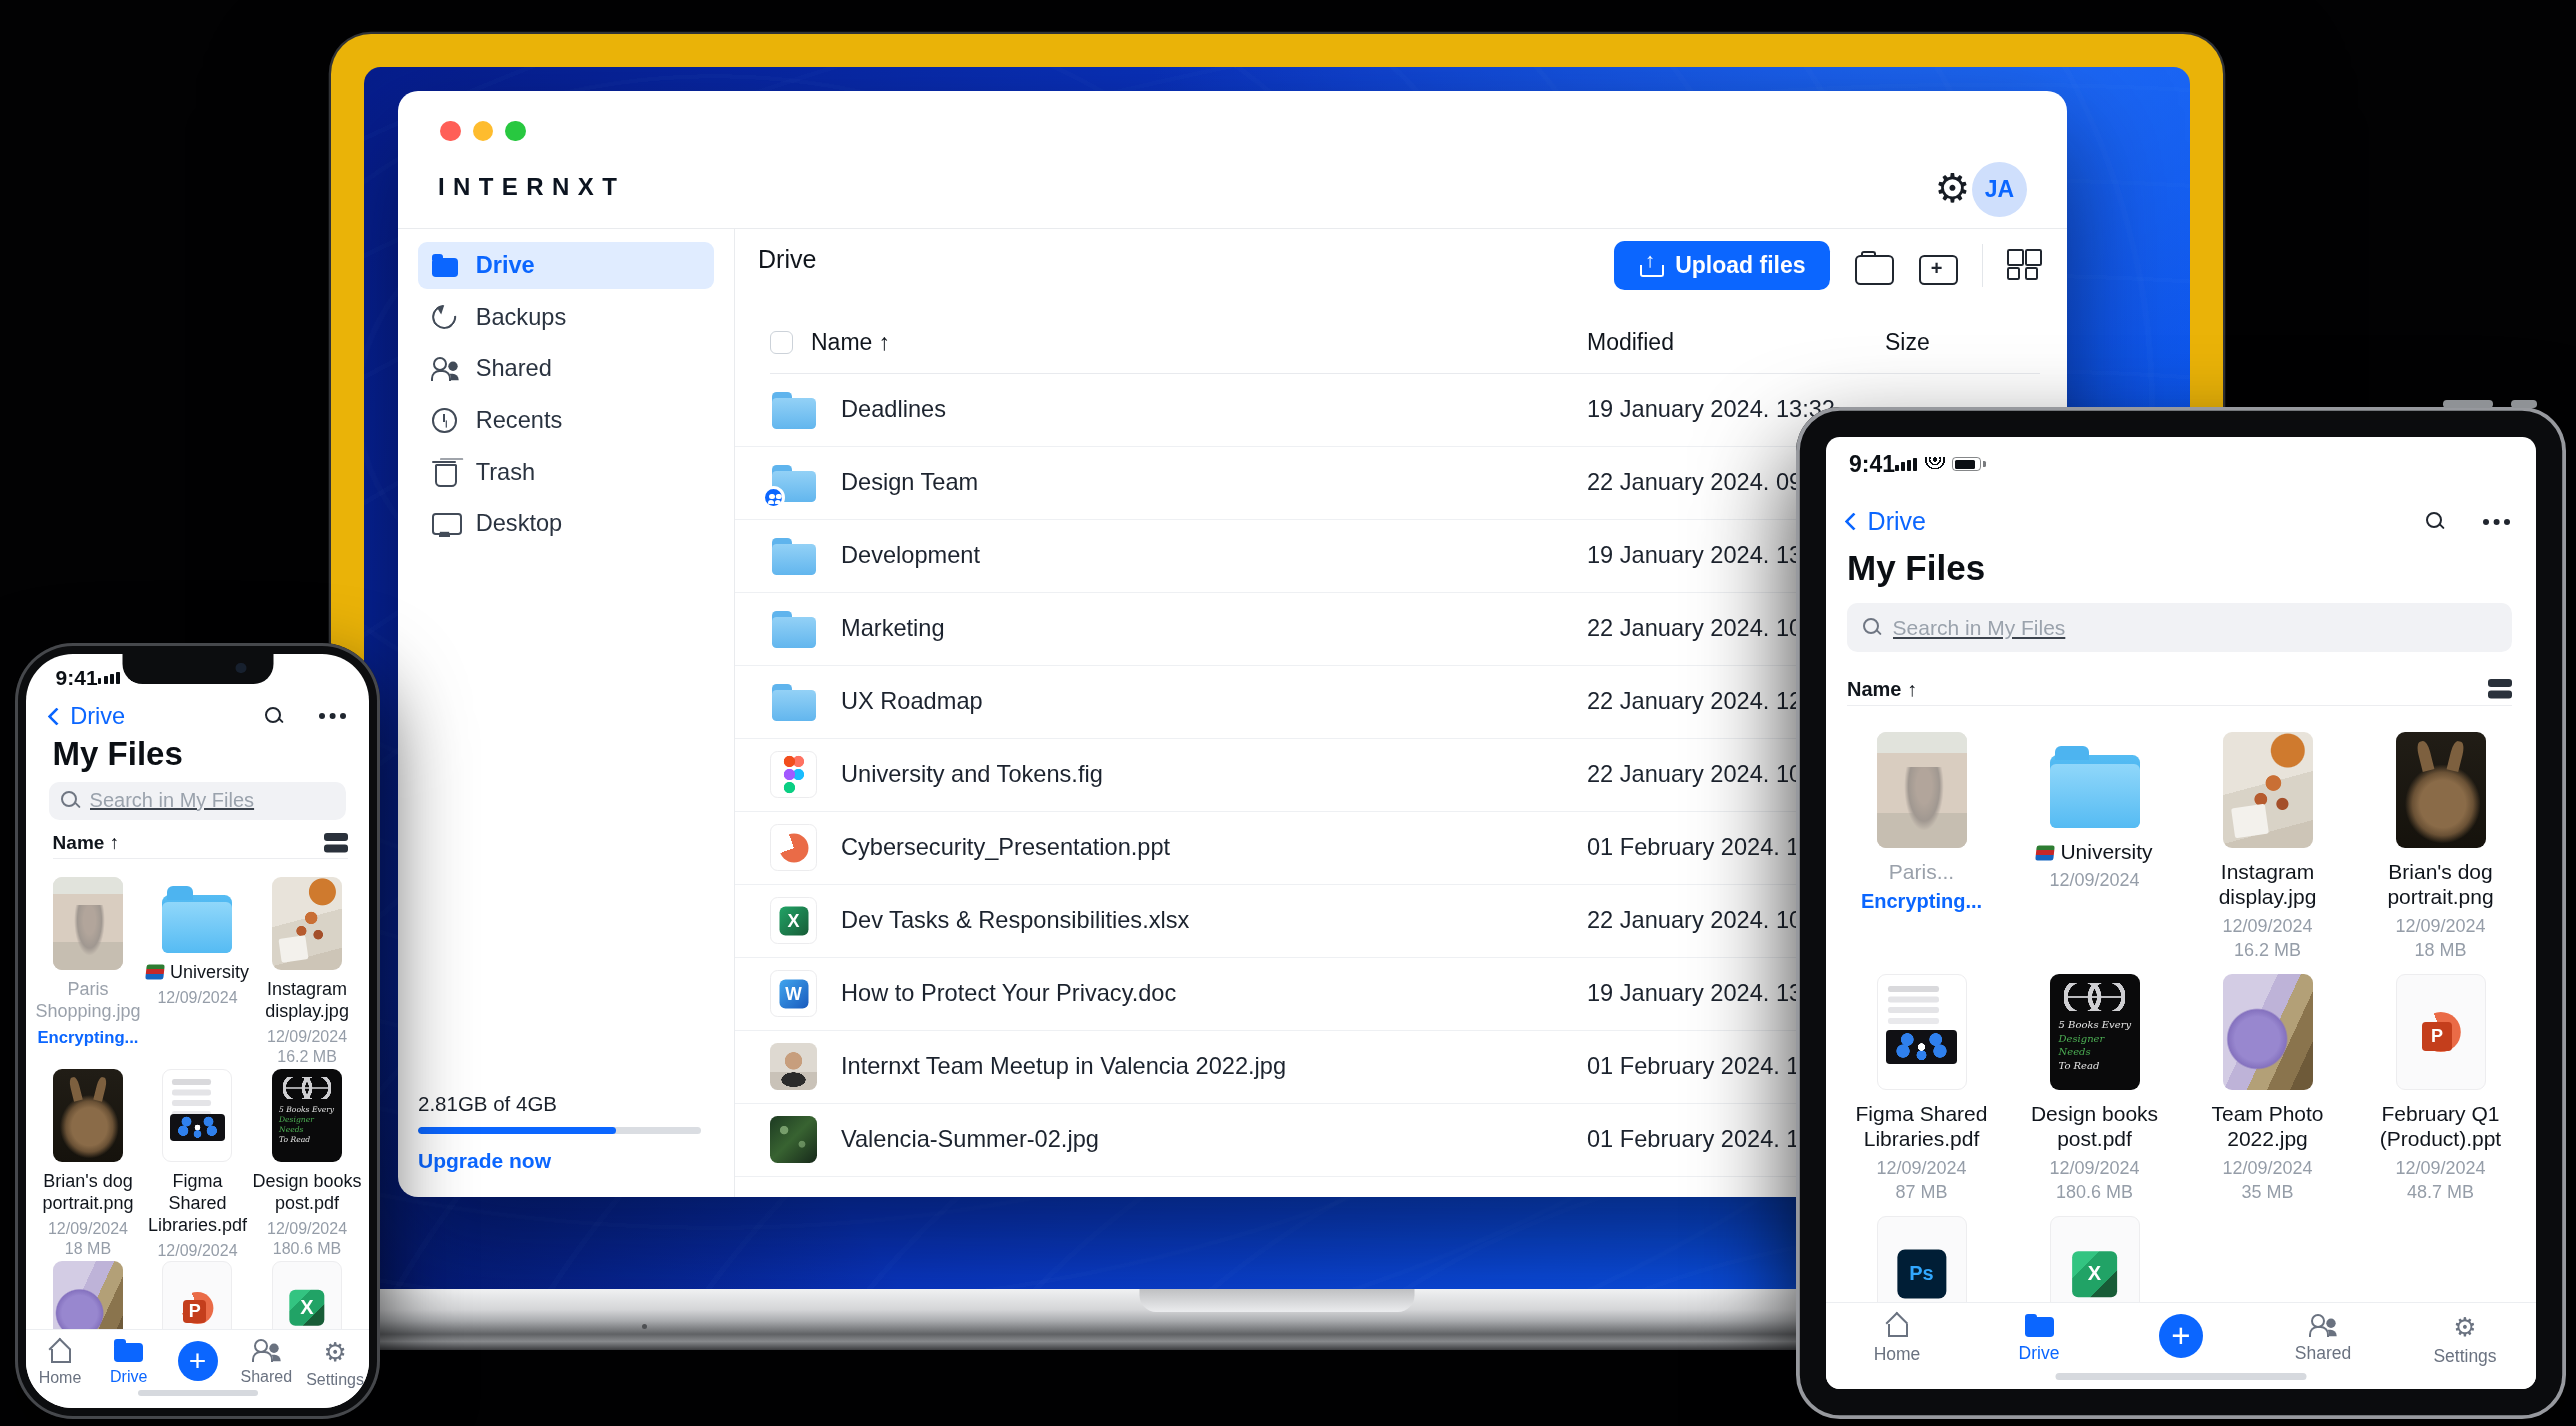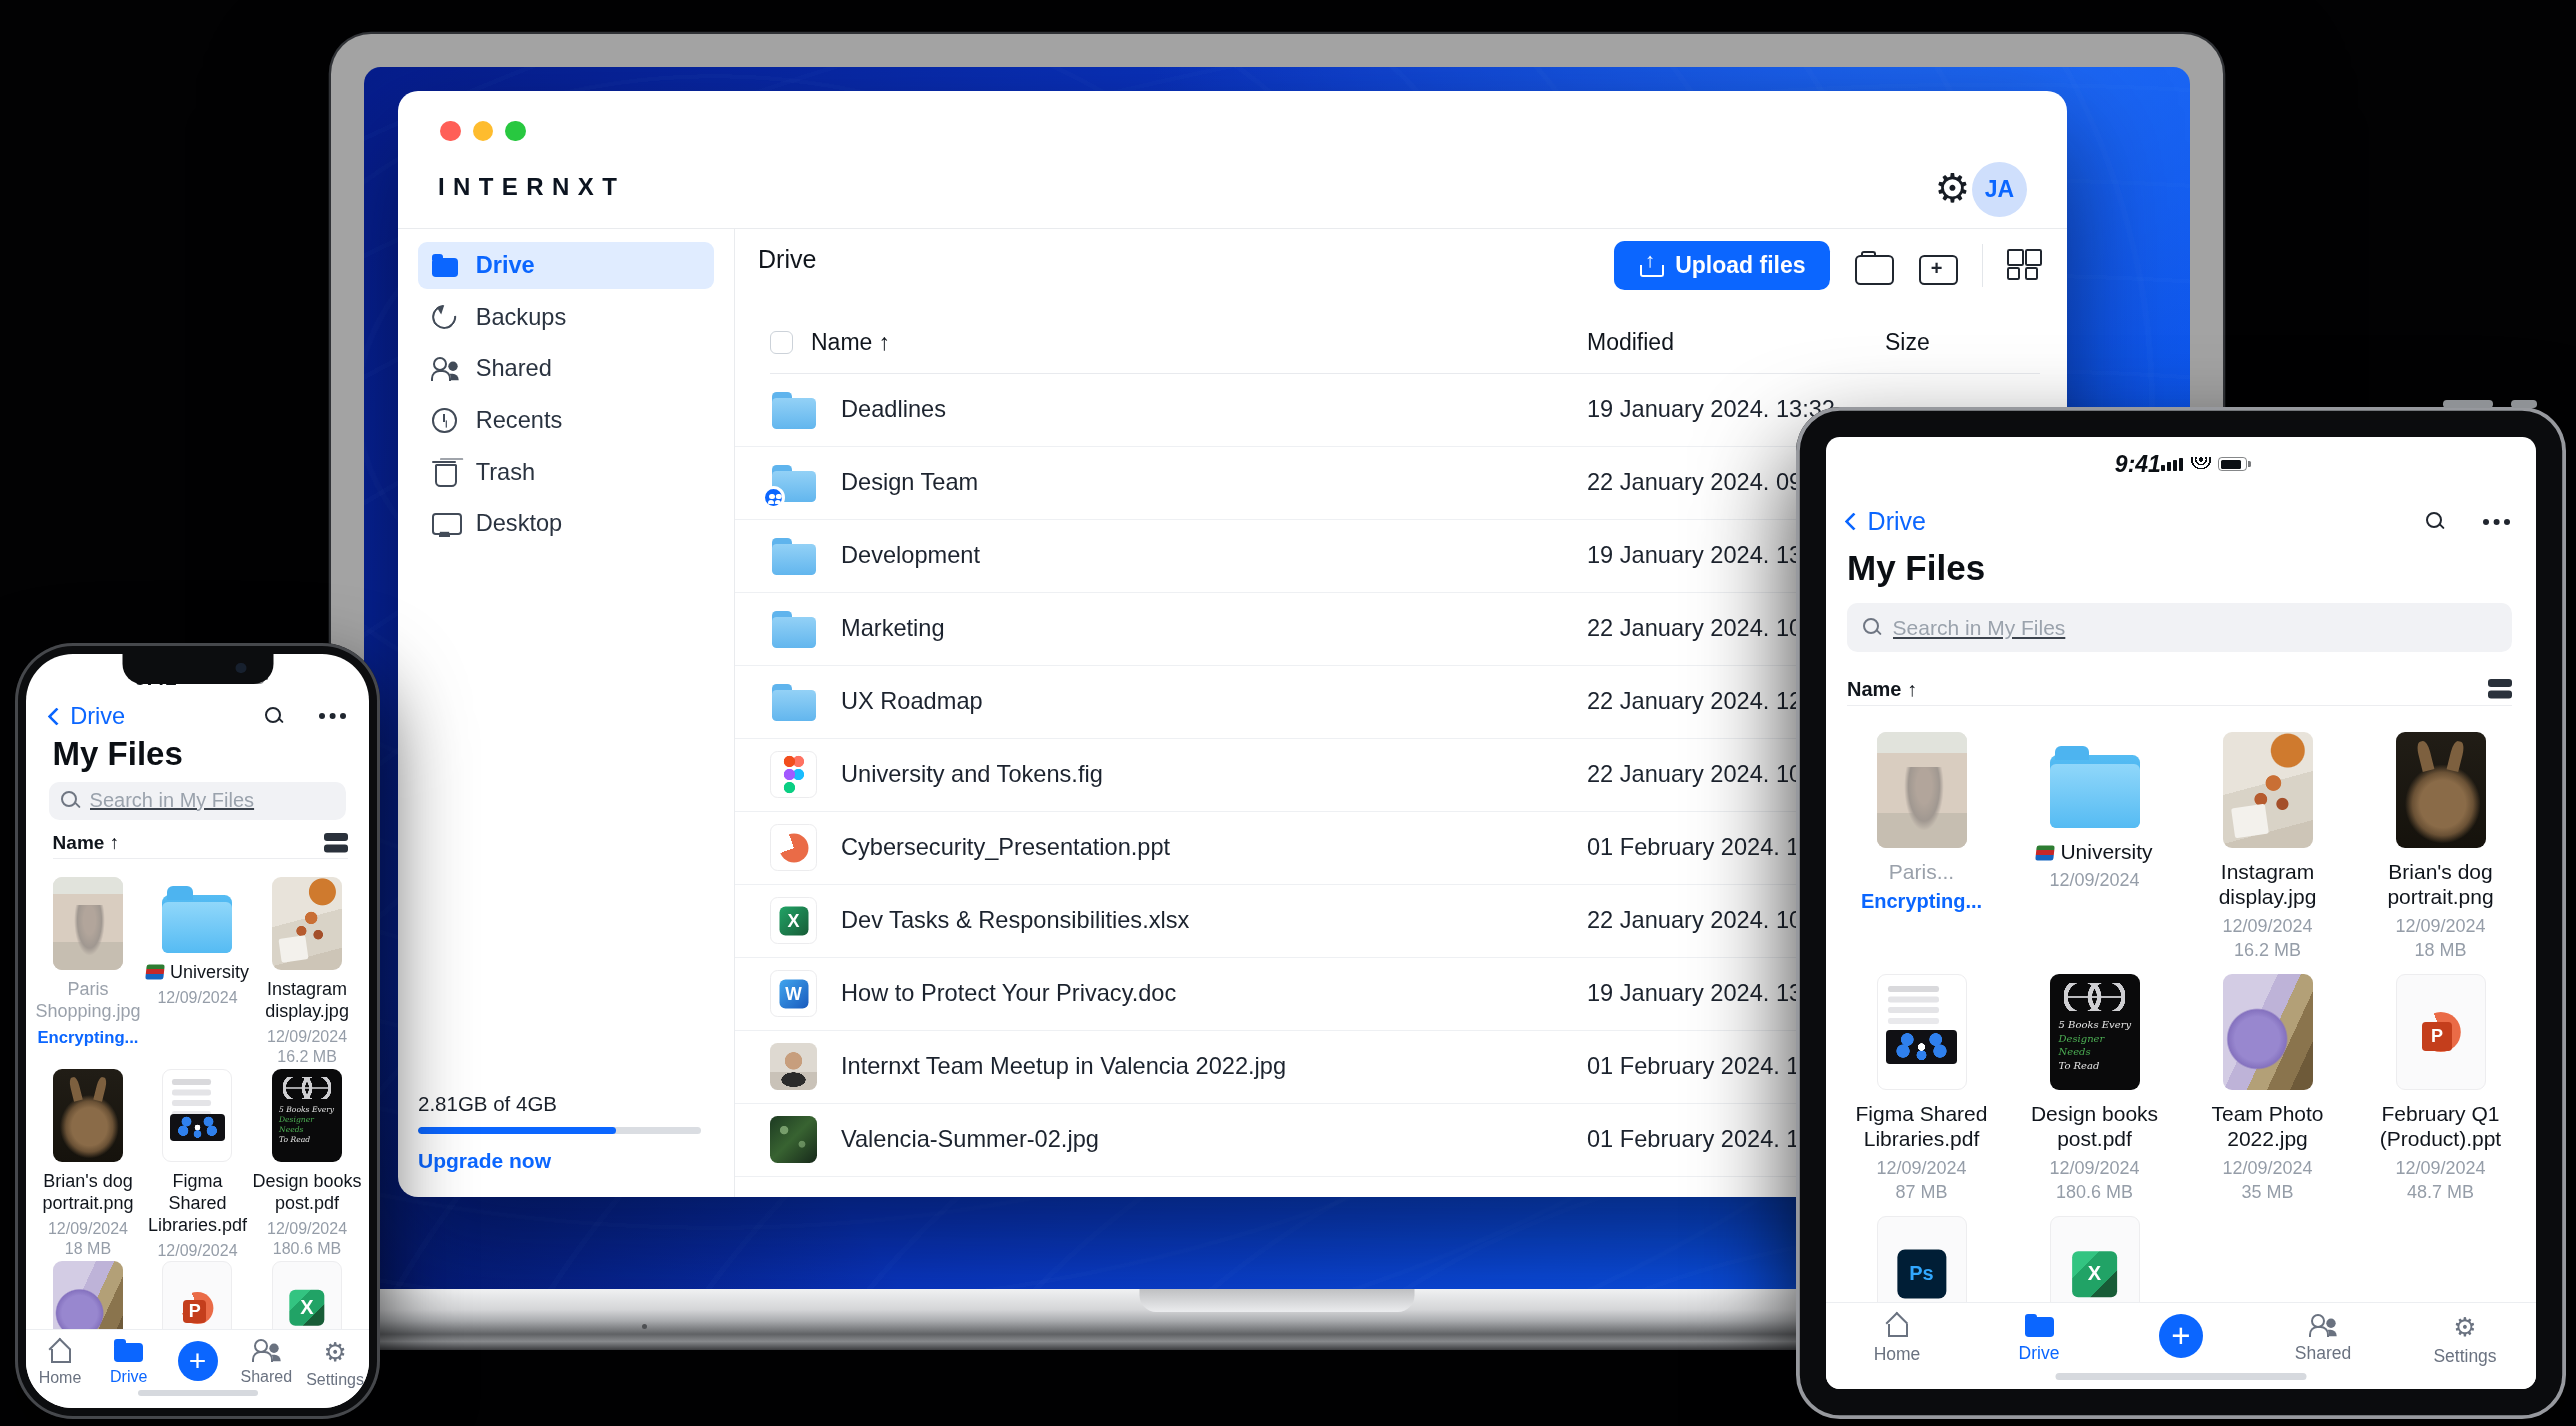--- a/index.html
+++ b/index.html
@@ -2,21 +2,21 @@
 <html style="font-size:12px"><head>
 <meta charset="utf-8">
 <style>
   * { margin:0; padding:0; box-sizing:border-box; }
   html,body { width:2576px; height:1426px; overflow:hidden; background:#020203;
     font-family:"Liberation Sans", sans-serif; }
   #stage { position:relative; width:2576px; height:1426px; background:#020203; }
 
   
   .laptop { position:absolute; left:331px; top:34px; width:1892px; height:1255px;
-    background:#a3a3a3; border-radius:40px 40px 16.7px 16.7px; z-index:1;
+    background:#eab308; border-radius:40px 40px 16.7px 16.7px; z-index:1;
     box-shadow:0 0 0 2.3px #303236, 0 61px 122px rgba(0,0,0,.65); }
   .laptop-screen { position:absolute; left:33px; top:33px; right:33px; bottom:0;
     border-radius:16.7px 16.7px 0 0; overflow:hidden;
     background:
       radial-gradient(1445px 837px at 88% -8%, rgba(40,120,255,.75), transparent 58%),
       radial-gradient(1141px 761px at -6% 112%, rgba(3,16,80,.9), transparent 60%),
       linear-gradient(113deg,#061d8d 0%,#0a36c6 42%,#0b4de4 72%,#0c5af0 100%); }
   .wallpaper-swirl { position:absolute; inset:-20%; opacity:.5; pointer-events:none;
     background:
       repeating-radial-gradient(ellipse 1217px 837px at 28% 34%, transparent 0 114px, rgba(160,200,255,.05) 114px 120px),
@@ -201,21 +201,21 @@
     background:radial-gradient(circle, #0b0f14 0 2.3px, transparent 2.3px 4.6px, #0b0f14 4.6px 6px,
       transparent 6px 8.4px, #0b0f14 8.4px 10px, transparent 10px); }
   .batt { position:relative; width:29px; height:13.7px; border:1.5px solid rgba(11,15,20,.5);
     border-radius:3.8px; }
   .batt::before { content:''; position:absolute; left:1.5px; top:1.5px; bottom:1.5px; width:74%;
     background:#0b0f14; border-radius:1.5px; }
   .batt::after { content:''; position:absolute; right:-5.3px; top:3px; width:3px; height:5.3px;
     background:rgba(11,15,20,.55); border-radius:0 1.5px 1.5px 0; }
 
   
-  .m-status { position:absolute; display:flex; justify-content:center; align-items:center;font-style:italic; }
+  .m-status { position:absolute; display:flex; justify-content:flex-start; align-items:center; }
   .m-time { font-weight:700; color:#0b0f14; }
   .sticons { display:flex; align-items:center; gap:7.6px; }
   .m-nav { position:absolute; display:flex; align-items:center; }
   .backlink { display:flex; align-items:center; gap:7.6px; color:#0b66ff; font-weight:500; }
   .m-title { position:absolute; font-weight:700; color:#0b0f14; }
   .m-search { position:absolute; background:#f1f2f5; display:flex; align-items:center; }
   .m-search input { border:none; outline:none; background:transparent; flex:1; font-family:inherit;
     color:#3c434d;text-decoration:underline; }
   .m-search input::placeholder { color:#9aa2ac; }
   .m-namebar { position:absolute; display:flex; justify-content:space-between; align-items:center;

